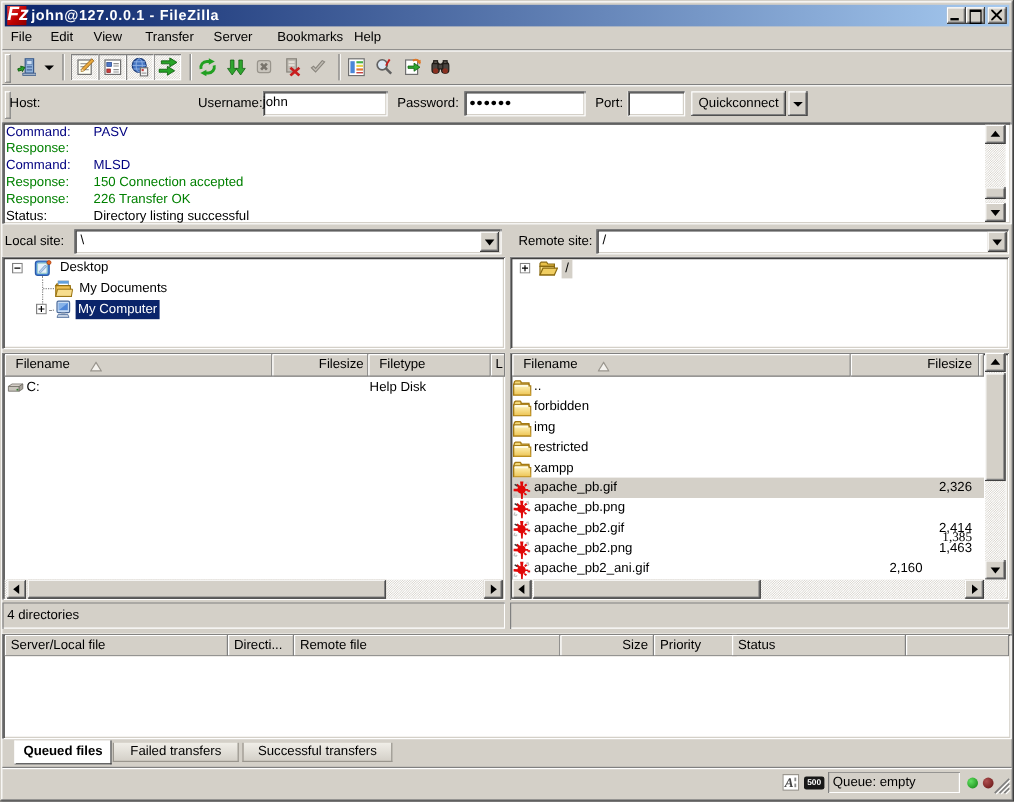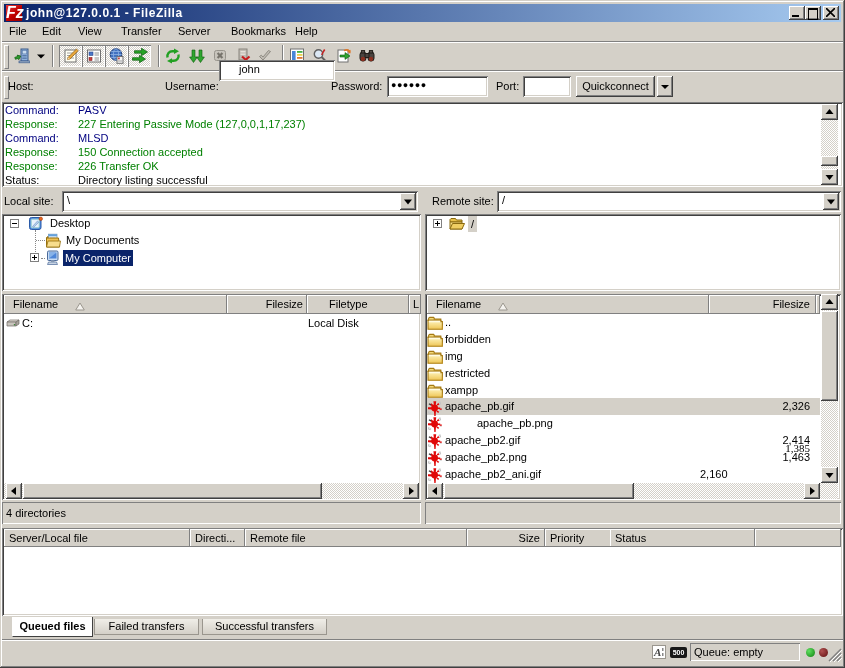--- a/index.html
+++ b/index.html
@@ -172,36 +172,35 @@
 <circle cx="4" cy="11" r="2.2" fill="#8A3020"></circle>
 <circle cx="12" cy="11" r="2.2" fill="#8A3020"></circle>
 <rect x="2.4" y="2.6" width="3.2" height="2.4" fill="#5A544E" stroke="#201C18"></rect>
 <rect x="10.4" y="2.6" width="3.2" height="2.4" fill="#5A544E" stroke="#201C18"></rect>
 </svg>
     </div>
 <div class="abs etch" style="left:2px;top:70px;width:841px;"></div>
 <div class="abs" style="left:4px;top:76px;width:3px;height:21px;border-left:1px solid #fff;border-top:1px solid #fff;border-right:1px solid #808080;border-bottom:1px solid #808080;"></div>
 <div class="abs txt" style="left:8px;top:76px;height:21px;line-height:21px;">Host:</div>
 <div class="abs txt" style="left:165px;top:76px;height:21px;line-height:21px;">Username:</div>
-<div class="abs sunk2" style="left:219px;top:60px;width:116px;height:21px;line-height:19px;padding-left:20px;box-sizing:border-box;">john</div>
+<div class="abs sunk2" style="left:219px;top:76px;width:104px;height:21px;line-height:19px;padding-left:0;box-sizing:border-box;">john</div>
 <div class="abs txt" style="left:331px;top:76px;height:21px;line-height:21px;">Password:</div>
 <div class="abs sunk2" style="left:387px;top:76px;width:101px;height:21px;line-height:19px;padding-left:4px;box-sizing:border-box;font-size:9px;letter-spacing:0.5px;line-height:18px;">●●●●●●</div>
 <div class="abs txt" style="left:496px;top:76px;height:21px;line-height:21px;">Port:</div>
 <div class="abs sunk2" style="left:523px;top:76px;width:48px;height:21px;line-height:19px;padding-left:4px;box-sizing:border-box;"></div>
 <div class="abs raised txt" style="left:576px;top:76px;width:79px;height:21px;line-height:21px;text-align:center;">Quickconnect</div>
 <div class="abs raised" style="left:657px;top:76px;width:16px;height:21px;">
       <svg width="16" height="21" viewBox="0 0 16 21">
         <path d="M4,9 L12,9 L8,13 Z" fill="#000"></path>
       </svg>
     </div>
 <div class="abs sunk2" style="left:2px;top:102px;width:841px;height:85px;"></div>
 <div class="abs txt" style="left:5px;top:103px;height:14px;line-height:14px;color:#000080;">Command:</div>
 <div class="abs txt" style="left:78px;top:103px;height:14px;line-height:14px;color:#000080;">PASV</div>
 <div class="abs txt" style="left:5px;top:117px;height:14px;line-height:14px;color:#008000;">Response:</div>
-<div class="abs txt" style="left:78px;top:117px;height:14px;line-height:14px;color:#008000;">227 Entering Passive Mode (127,0,0,1,17,237)</div>
 <div class="abs txt" style="left:5px;top:131px;height:14px;line-height:14px;color:#000080;">Command:</div>
 <div class="abs txt" style="left:78px;top:131px;height:14px;line-height:14px;color:#000080;">MLSD</div>
 <div class="abs txt" style="left:5px;top:145px;height:14px;line-height:14px;color:#008000;">Response:</div>
 <div class="abs txt" style="left:78px;top:145px;height:14px;line-height:14px;color:#008000;">150 Connection accepted</div>
 <div class="abs txt" style="left:5px;top:159px;height:14px;line-height:14px;color:#008000;">Response:</div>
 <div class="abs txt" style="left:78px;top:159px;height:14px;line-height:14px;color:#008000;">226 Transfer OK</div>
 <div class="abs txt" style="left:5px;top:173px;height:14px;line-height:14px;color:#000000;">Status:</div>
 <div class="abs txt" style="left:78px;top:173px;height:14px;line-height:14px;color:#000000;">Directory listing successful</div>
 <div class="abs chk" style="left:821px;top:104px;width:17px;height:81px;"></div>
 <div class="abs raised" style="left:821px;top:104px;width:17px;height:16px;">
@@ -283,35 +282,35 @@
       <svg width="16" height="16" viewBox="0 0 16 16">
 <path d="M1,3.5 L2,2.5 L6.5,2.5 L7.5,4 L13,4 L13,6 L1,6 Z" fill="#E8C048" stroke="#8A6A10"></path>
 <path d="M1,6 L13,6 L13,13 L1,13 Z" fill="#F6DC84" stroke="#8A6A10"></path>
 <path d="M1,13 L3.5,7.5 L15.5,7.5 L13,13 Z" fill="#F0CE62" stroke="#8A6A10"></path>
 </svg>
     </div>
 <div class="abs txt" style="left:468px;top:216px;height:16px;line-height:16px;background:#D4D0C8;padding:0 3px;">/</div>
 <div class="abs sunk2" style="left:2px;top:294px;width:419px;height:206px;"></div>
 <div class="abs hdr" style="left:4px;top:295px;width:223px;height:19px;padding-left:9px;box-sizing:border-box;">Filename</div>
 <div class="abs hdr" style="left:227px;top:295px;width:80px;height:19px;text-align:right;padding-right:4px;box-sizing:border-box;">Filesize</div>
-<div class="abs hdr" style="left:307px;top:295px;width:102px;height:19px;padding-left:22px;box-sizing:border-box;">Filetype</div>
+<div class="abs hdr" style="left:307px;top:295px;width:102px;height:19px;padding-left:9px;box-sizing:border-box;">Filetype</div>
 <div class="abs hdr" style="left:409px;top:295px;width:12px;height:19px;padding-left:4px;box-sizing:border-box;">L</div>
 <div class="abs" style="left:75px;top:301px;"><svg width="10" height="9" viewBox="0 0 10 9" style="display:inline-block">
         <path d="M5,1 L9.3,8 L0.7,8 Z" fill="#F4F2EE" stroke="#9a968e" stroke-width="1"></path>
       </svg></div>
 <div class="tb" style="left:5px;top:316px;">
       <svg width="16" height="16" viewBox="0 0 16 16">
 <path d="M2,6 L5,4 L14,4 L11,6 Z" fill="#E8E4DC" stroke="#706C64" stroke-width="0.7"></path>
 <path d="M2,6 L11,6 L11,10 L2,10 Z" fill="#C8C4BC" stroke="#706C64" stroke-width="0.7"></path>
 <path d="M11,6 L14,4 L14,8 L11,10 Z" fill="#A8A49C" stroke="#706C64" stroke-width="0.7"></path>
 <circle cx="9.5" cy="8.7" r="0.8" fill="#308030"></circle>
 </svg>
     </div>
 <div class="abs txt" style="left:22px;top:315px;height:16px;line-height:16px;">C:</div>
-<div class="abs txt" style="left:308px;top:315px;height:16px;line-height:16px;">Local Disk</div>
+<div class="abs txt" style="left:308px;top:315px;height:16px;line-height:16px;">Help Disk</div>
 <div class="abs chk" style="left:4px;top:483px;width:415px;height:16px;"></div>
 <div class="abs raised" style="left:6px;top:483px;width:16px;height:16px;">
       <svg width="16" height="16" viewBox="0 0 16 16">
         <path d="M10,4 L10,12 L5,8 Z" fill="#000"></path>
       </svg>
     </div>
 <div class="abs raised" style="left:23px;top:483px;width:299px;height:16px;"></div>
 <div class="abs raised" style="left:403px;top:483px;width:16px;height:16px;">
       <svg width="16" height="16" viewBox="0 0 16 16">
         <path d="M6,4 L11,8 L6,12 Z" fill="#000"></path>
@@ -458,21 +457,21 @@
 <path d="M6.9,10 L9,10 L8.6,16 L7.3,16 Z"></path>
 <path d="M1,7.2 L6,7.3 L6,9.6 L1,9.3 Z"></path>
 <path d="M10,7.5 L13.2,7.5 L13.2,8.5 L14.8,8.5 L14.8,9.8 L12.6,9.8 L12.6,8.9 L10,8.9 Z"></path>
 <path d="M4.2,3.2 L6.4,5 L5.2,6.4 L2.8,4.6 Z"></path>
 <path d="M9.8,4.2 L11.4,3 L12.4,4.4 L10.6,5.6 Z"></path>
 <path d="M10.2,10.4 L12.2,11.8 L11.2,13 L9.4,11.6 Z"></path>
 </g>
 <path d="M2.2,3.2 L4.4,4.4 L3.6,5.4 L1.6,4.2 Z" fill="#383838"></path>
 </svg>
     </div>
-<div class="abs txt" style="left:445px;top:415px;height:17px;line-height:17px;margin-left:32px;">apache_pb.png</div>
+<div class="abs txt" style="left:445px;top:415px;height:17px;line-height:17px;">apache_pb.png</div>
 <div class="abs txt" style="left:700px;top:440px;width:110px;height:17px;line-height:17px;text-align:right;font-family:Liberation Serif, serif;">1,385</div>
 <div class="abs" style="left:427px;top:432px;width:393px;height:17px;"></div>
 <div class="tb" style="left:427px;top:433px;">
       <svg width="16" height="16" viewBox="0 0 16 16">
 <g fill="none" stroke="#C4C4C4" stroke-width="1.1">
 <path d="M11.5,2.5 L13,2 L13.5,3.5 L12.5,4.5"></path>
 <path d="M2,11 L1.5,13 L3,13.5 L4,12.5"></path>
 <path d="M13,9.5 L14.5,10.5"></path>
 </g>
 <g fill="#E00808">
@@ -528,21 +527,21 @@
 <path d="M1,7.2 L6,7.3 L6,9.6 L1,9.3 Z"></path>
 <path d="M10,7.5 L13.2,7.5 L13.2,8.5 L14.8,8.5 L14.8,9.8 L12.6,9.8 L12.6,8.9 L10,8.9 Z"></path>
 <path d="M4.2,3.2 L6.4,5 L5.2,6.4 L2.8,4.6 Z"></path>
 <path d="M9.8,4.2 L11.4,3 L12.4,4.4 L10.6,5.6 Z"></path>
 <path d="M10.2,10.4 L12.2,11.8 L11.2,13 L9.4,11.6 Z"></path>
 </g>
 <path d="M2.2,3.2 L4.4,4.4 L3.6,5.4 L1.6,4.2 Z" fill="#383838"></path>
 </svg>
     </div>
 <div class="abs txt" style="left:445px;top:466px;height:17px;line-height:17px;">apache_pb2_ani.gif</div>
-<div class="abs txt" style="left:700px;top:466px;width:110px;height:17px;line-height:17px;text-align:left;">2,160</div>
+<div class="abs txt" style="left:700px;top:466px;width:110px;height:17px;line-height:17px;text-align:center;">2,160</div>
 <div class="abs chk" style="left:821px;top:294px;width:17px;height:189px;"></div>
 <div class="abs raised" style="left:821px;top:294px;width:17px;height:16px;">
       <svg width="17" height="16" viewBox="0 0 16 16">
         <path d="M8,5 L12,10 L4,10 Z" fill="#000"></path>
       </svg>
     </div>
 <div class="abs raised" style="left:821px;top:311px;width:17px;height:90px;"></div>
 <div class="abs raised" style="left:821px;top:467px;width:17px;height:16px;">
       <svg width="17" height="16" viewBox="0 0 16 16">
         <path d="M4,6 L12,6 L8,11 Z" fill="#000"></path>

